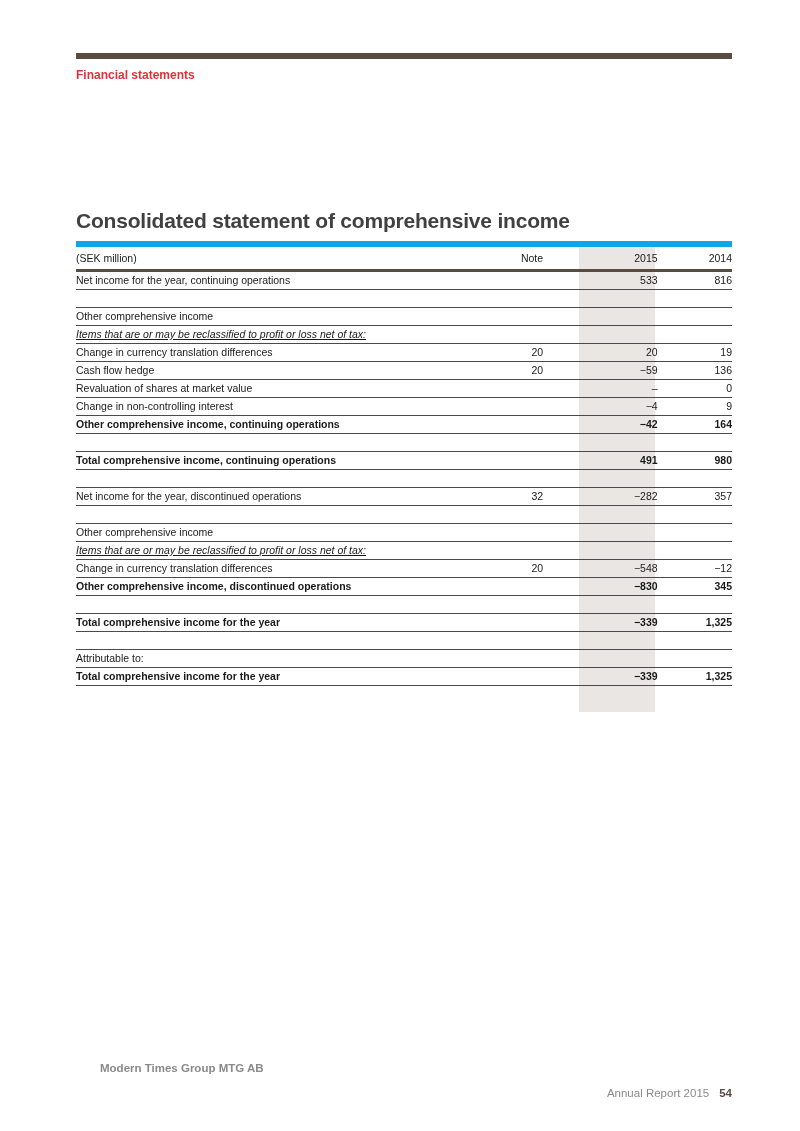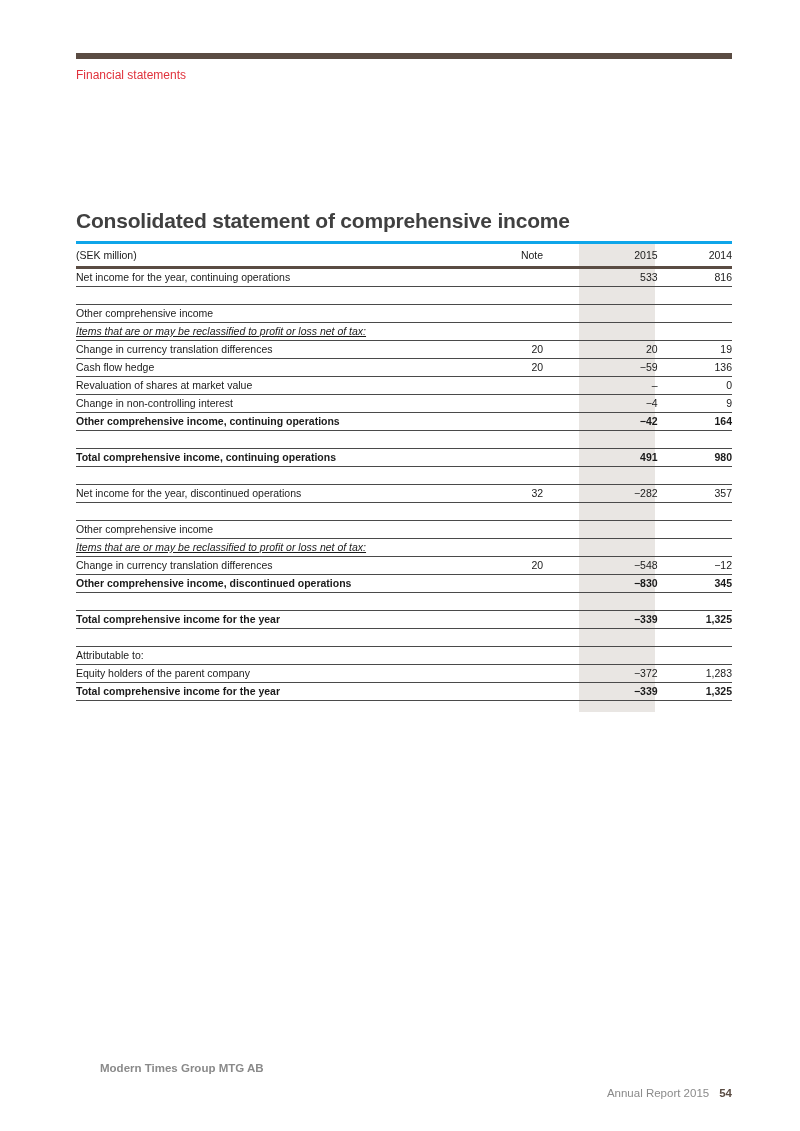--- a/index.html
+++ b/index.html
@@ -1,23 +1,23 @@
 <!DOCTYPE html>
 <html><head>
 <meta charset="utf-8">
 <style>
   html, body { margin:0; padding:0; }
   body { width:800px; height:1131px; background:#ffffff; position:relative; font-family:"Liberation Sans", sans-serif; color:#1a1a1a; overflow:hidden; }
   .topbar { position:absolute; left:76px; top:53px; width:656px; height:6px; background:#5a4c43; }
-  .section-label { position:absolute; left:76px; top:68px; font-size:12px; font-weight:normal; color:#e0323c; }
+  .section-label { position:absolute; left:76px; top:68px; font-size:12px; font-weight:bold; color:#e0323c; }
   .title { position:absolute; left:76px; top:209px; font-size:21px; font-weight:bold; color:#404040; letter-spacing:-0.2px; }
   .shade { position:absolute; left:579px; top:242px; width:76px; height:470px; background:#e9e6e3; }
   table.fs { position:absolute; left:76px; top:241px; width:656px; border-collapse:collapse; font-size:10.5px; }
   table.fs td { height:17px; padding:0; vertical-align:middle; border-bottom:1px solid #4a4a4a; line-height:17px; }
-  table.fs tr:first-child td { border-top:3px solid #0ea5e9; }
+  table.fs tr:first-child td { border-top:6px solid #0ea5e9; }
   td.label { width:403px; }
   td.note { width:62px; text-align:right; padding-right:2px; }
   td.y2015 { width:76px; text-align:right; padding-right:2px; }
   td.y2014 { width:74px; text-align:right; padding-right:2px; }
   td.gap1 { width:38px; }
   tr.hdr td { height:22px; border-bottom:3px solid #5a4c43; }
   tr.bold td { font-weight:bold; }
   tr.italic td.label { font-style:italic;text-decoration:underline; }
   tr.spacer td { height:17px; }
   .footer-left { position:absolute; left:76px; top:1062px; font-size:11.5px; font-weight:bold; color:#8a8a8a;margin-left:24px; }
@@ -189,27 +189,20 @@
         <td class="y2015"></td>
         <td class="y2014"></td>
       </tr>
       <tr class="normal">
         <td class="label">Attributable to:</td>
         <td class="note"></td>
         <td class="gap1"></td>
         <td class="y2015"></td>
         <td class="y2014"></td>
       </tr>
-      <tr class="normal">
-        <td class="label">Equity holders of the parent company</td>
-        <td class="note"></td>
-        <td class="gap1"></td>
-        <td class="y2015">−372</td>
-        <td class="y2014">1,283</td>
-      </tr>
       <tr class="bold">
         <td class="label">Total comprehensive income for the year</td>
         <td class="note"></td>
         <td class="gap1"></td>
         <td class="y2015">−339</td>
         <td class="y2014">1,325</td>
       </tr>
     </tbody>
 </table>
 

